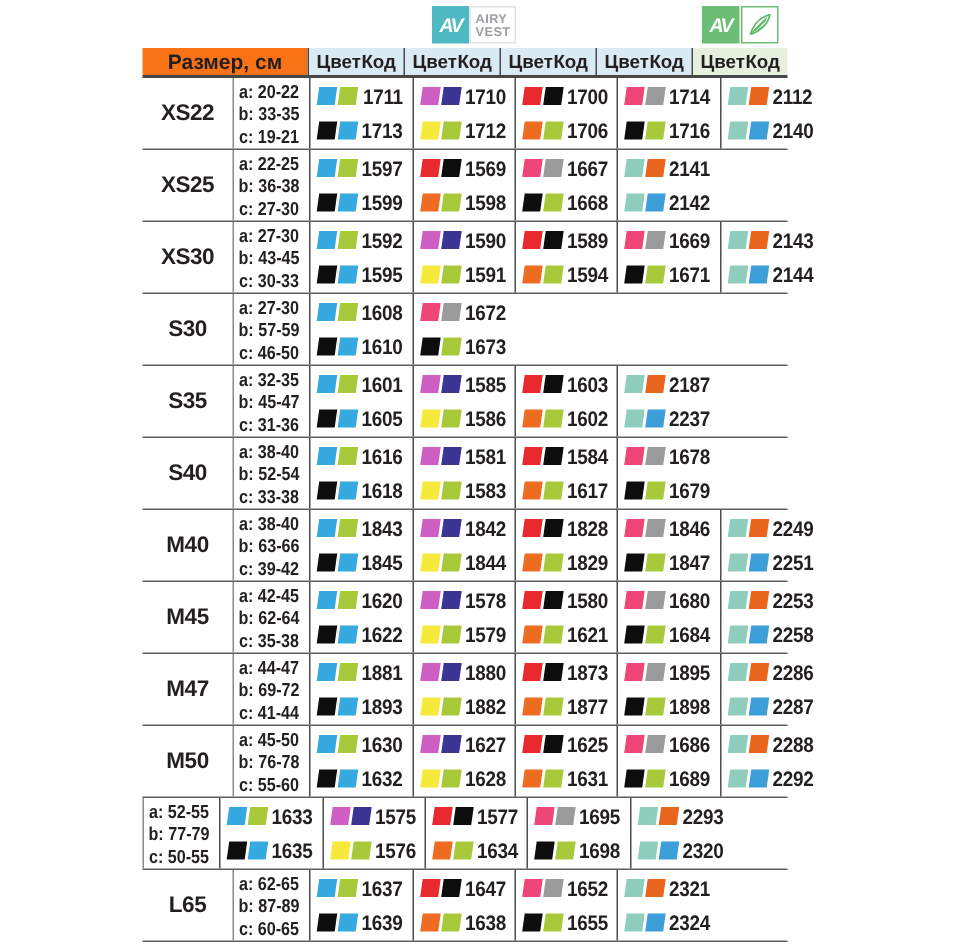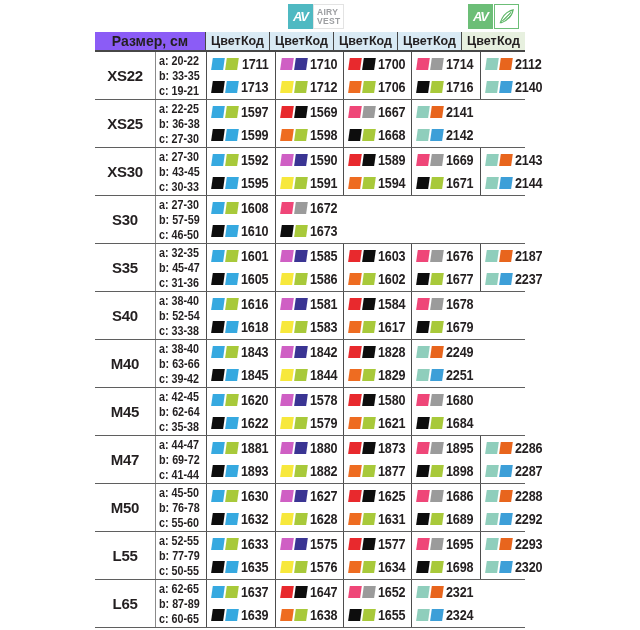--- a/index.html
+++ b/index.html
@@ -16,29 +16,29 @@
   .av-text { width:31px; height:25px; background:#fff; border:1px solid #e3e3e3;
     display:flex; flex-direction:column; justify-content:center; padding-left:3px;
     font-size:8.5px; line-height:9px; font-weight:700; letter-spacing:0.3px; }
   .leaf-box { width:25px; height:25px; background:#fff; border:1px solid #6CBE77;
     margin-left:1px; display:flex; align-items:center; justify-content:center; }
 
   
   .chart { position:absolute; left:95px; top:32px; width:430px; }
   .thead { display:flex; height:20px; border-bottom:2px solid #474747; }
   .th-size { flex:0 0 110px; display:flex; align-items:center; justify-content:center;
-    font-weight:700; font-size:14px; background:#8b5cf6; }
+    font-weight:700; font-size:14px; background:#f97316; }
   .th-group { flex:0 0 64px; display:flex; align-items:center; justify-content:space-between;
     padding:0 5px; font-weight:700; font-size:12.5px; border-left:1px solid #474747; }
   .tbody {}
   .row { display:flex; height:48px; border-bottom:1px solid #5f5f5f; }
   .cell-size { flex:0 0 60px; display:flex; align-items:center; justify-content:center;
     font-weight:700; font-size:15px; letter-spacing:-0.3px; }
   .cell-meas { flex:0 0 50px; border-left:1px solid #8a8a8a; padding:1.5px 0 0 3px;
-    display:flex; flex-direction:column; justify-content:center; }
+    display:flex; flex-direction:column; justify-content:center;text-align:center; }
   .meas-line { font-size:12.5px; font-weight:700; line-height:15px; white-space:nowrap;
     transform:scaleX(0.86); transform-origin:left center; }
   .cell-group { flex:0 0 64px; border-left:1px solid #4d4d4d; display:flex;
     flex-direction:column; justify-content:center; }
   .code-line { display:flex; align-items:center; height:23px; padding:0 6px 0 5px; }
   .sw-pair { display:flex; gap:2px; }
   .sw { width:12px; height:11.5px; transform:skewX(-8deg); display:inline-block; }
   .code { margin-left:auto; font-weight:700; font-size:14px; letter-spacing:-0.2px;
     transform:scaleX(0.9); transform-origin:right center; white-space:nowrap; }
 </style>
@@ -430,36 +430,20 @@
               <div class="sw-pair">
                 <span class="sw" style="background: rgb(238, 108, 33);"></span>
                 <span class="sw" style="background: rgb(168, 201, 58);"></span>
               </div>
               <span class="code">1602</span>
             </div>
           </div>
           <div class="cell-group">
             <div class="code-line">
               <div class="sw-pair">
-                <span class="sw" style="background: rgb(239, 70, 120);"></span>
-                <span class="sw" style="background: rgb(155, 155, 155);"></span>
-              </div>
-              <span class="code">1676</span>
-            </div>
-            <div class="code-line">
-              <div class="sw-pair">
-                <span class="sw" style="background: rgb(13, 13, 13);"></span>
-                <span class="sw" style="background: rgb(168, 201, 58);"></span>
-              </div>
-              <span class="code">1677</span>
-            </div>
-          </div>
-          <div class="cell-group">
-            <div class="code-line">
-              <div class="sw-pair">
                 <span class="sw" style="background: rgb(143, 206, 188);"></span>
                 <span class="sw" style="background: rgb(232, 101, 29);"></span>
               </div>
               <span class="code">2187</span>
             </div>
             <div class="code-line">
               <div class="sw-pair">
                 <span class="sw" style="background: rgb(143, 206, 188);"></span>
                 <span class="sw" style="background: rgb(61, 159, 216);"></span>
               </div>
@@ -590,20 +574,36 @@
               <div class="sw-pair">
                 <span class="sw" style="background: rgb(238, 108, 33);"></span>
                 <span class="sw" style="background: rgb(168, 201, 58);"></span>
               </div>
               <span class="code">1829</span>
             </div>
           </div>
           <div class="cell-group">
             <div class="code-line">
               <div class="sw-pair">
+                <span class="sw" style="background: rgb(239, 70, 120);"></span>
+                <span class="sw" style="background: rgb(155, 155, 155);"></span>
+              </div>
+              <span class="code">1846</span>
+            </div>
+            <div class="code-line">
+              <div class="sw-pair">
+                <span class="sw" style="background: rgb(13, 13, 13);"></span>
+                <span class="sw" style="background: rgb(168, 201, 58);"></span>
+              </div>
+              <span class="code">1847</span>
+            </div>
+          </div>
+          <div class="cell-group">
+            <div class="code-line">
+              <div class="sw-pair">
                 <span class="sw" style="background: rgb(143, 206, 188);"></span>
                 <span class="sw" style="background: rgb(232, 101, 29);"></span>
               </div>
               <span class="code">2249</span>
             </div>
             <div class="code-line">
               <div class="sw-pair">
                 <span class="sw" style="background: rgb(143, 206, 188);"></span>
                 <span class="sw" style="background: rgb(61, 159, 216);"></span>
               </div>
@@ -675,20 +675,36 @@
               <span class="code">1680</span>
             </div>
             <div class="code-line">
               <div class="sw-pair">
                 <span class="sw" style="background: rgb(13, 13, 13);"></span>
                 <span class="sw" style="background: rgb(168, 201, 58);"></span>
               </div>
               <span class="code">1684</span>
             </div>
           </div>
+          <div class="cell-group">
+            <div class="code-line">
+              <div class="sw-pair">
+                <span class="sw" style="background: rgb(143, 206, 188);"></span>
+                <span class="sw" style="background: rgb(232, 101, 29);"></span>
+              </div>
+              <span class="code">2253</span>
+            </div>
+            <div class="code-line">
+              <div class="sw-pair">
+                <span class="sw" style="background: rgb(143, 206, 188);"></span>
+                <span class="sw" style="background: rgb(61, 159, 216);"></span>
+              </div>
+              <span class="code">2258</span>
+            </div>
+          </div>
         </div>
         <div class="row">
           <div class="cell-size">M47</div>
           <div class="cell-meas">
             <div class="meas-line">a: 44-47</div>
             <div class="meas-line">b: 69-72</div>
             <div class="meas-line">c: 41-44</div>
           </div>
           <div class="cell-group">
             <div class="code-line">
@@ -853,21 +869,20 @@
             <div class="code-line">
               <div class="sw-pair">
                 <span class="sw" style="background: rgb(143, 206, 188);"></span>
                 <span class="sw" style="background: rgb(61, 159, 216);"></span>
               </div>
               <span class="code">2292</span>
             </div>
           </div>
         </div>
         <div class="row">
-          <div class="cell-size">L55</div>
           <div class="cell-meas">
             <div class="meas-line">a: 52-55</div>
             <div class="meas-line">b: 77-79</div>
             <div class="meas-line">c: 50-55</div>
           </div>
           <div class="cell-group">
             <div class="code-line">
               <div class="sw-pair">
                 <span class="sw" style="background: rgb(54, 169, 224);"></span>
                 <span class="sw" style="background: rgb(168, 201, 58);"></span>

